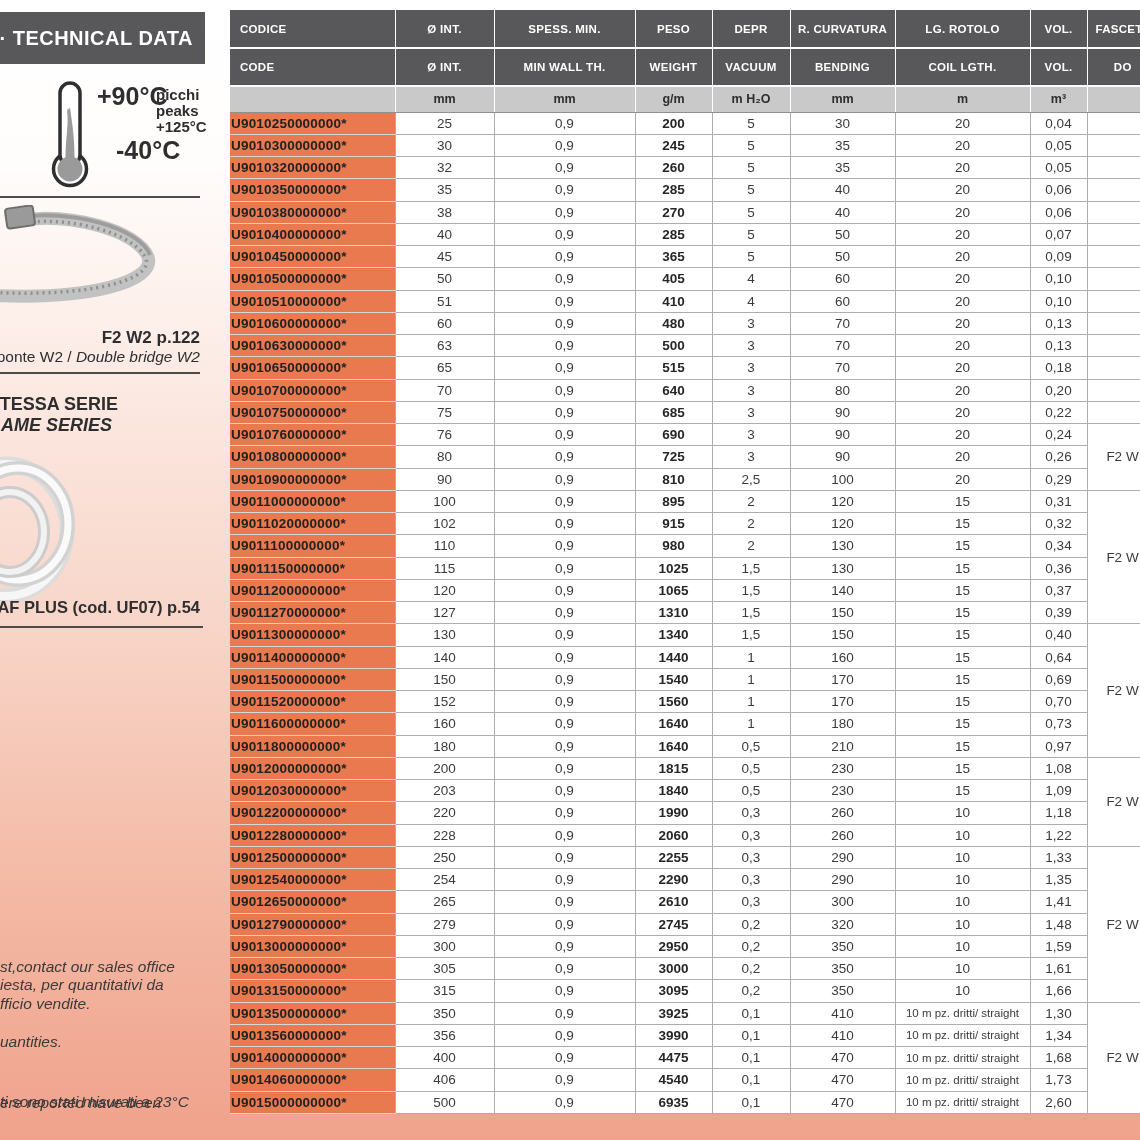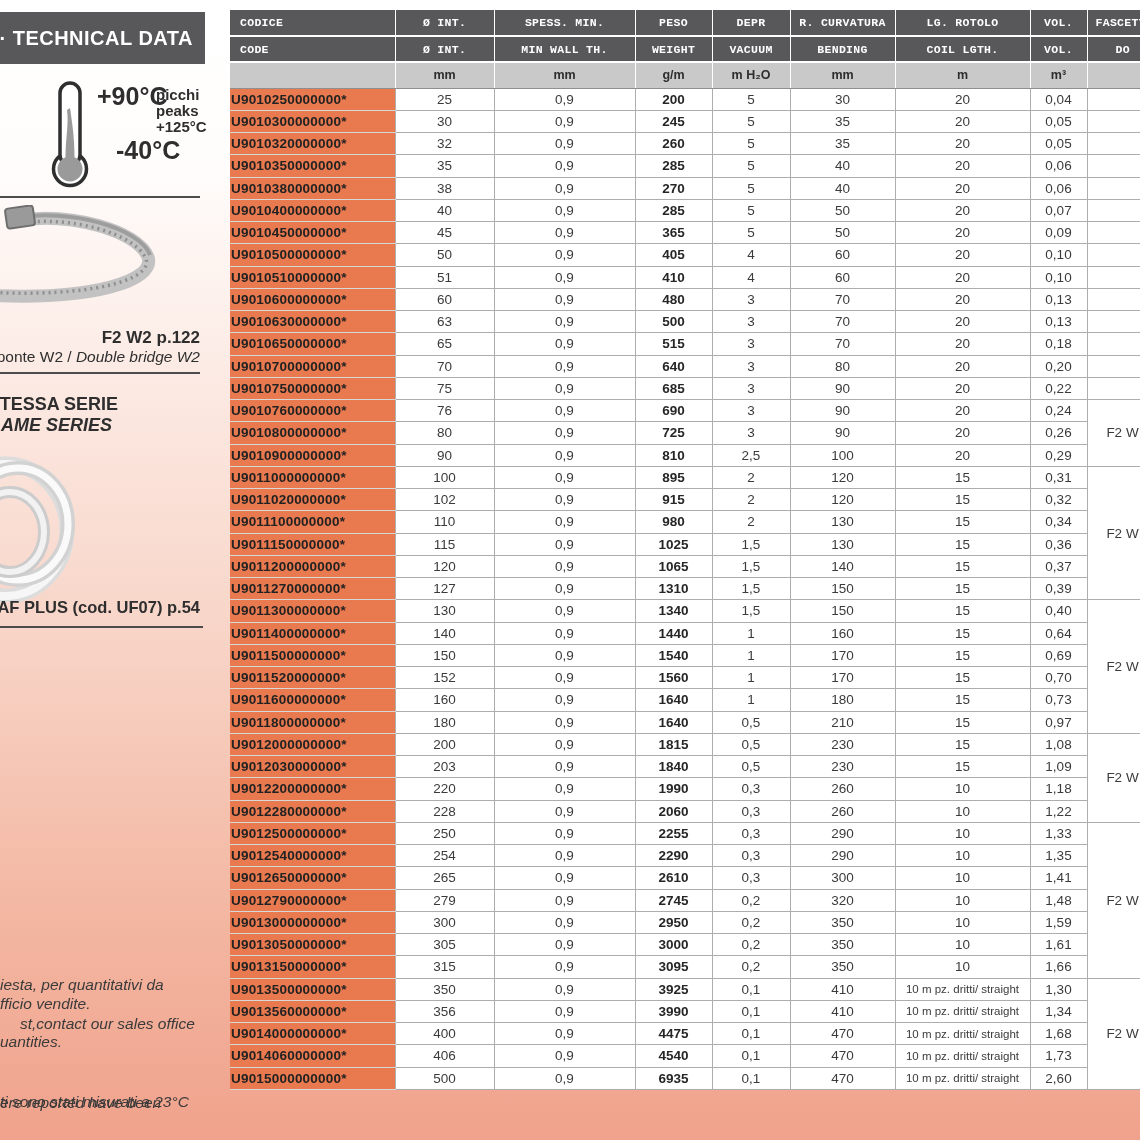--- a/index.html
+++ b/index.html
@@ -22,21 +22,21 @@
   .series-it{position:absolute;left:-282px;width:400px;text-align:right;font-size:18px;font-weight:bold;color:#2e2e2e;white-space:nowrap;}
   .series-en{position:absolute;left:-288px;width:400px;text-align:right;font-size:18px;font-weight:bold;font-style:italic;color:#2e2e2e;white-space:nowrap;}
   .note-line{position:absolute;left:0;font-size:15.5px;color:#3a3a3a;white-space:nowrap;font-style:italic;}
   .note-line.it{font-style:italic;}
 
   
   .tbl-wrap{position:absolute;top:10px;left:230px;}
   table.data{border-collapse:collapse;table-layout:fixed;width:967px;}
   table.data th,table.data td{overflow:hidden;white-space:nowrap;box-sizing:border-box;}
   th.h1,th.h2{background:#58585A;color:#fff;font-size:11.5px;font-weight:bold;letter-spacing:.3px;
-    height:26px;text-align:center;border-right:1px solid #fff;border-bottom:2px solid #fff;font-family:Liberation Mono, monospace;}
+    height:38px;text-align:center;border-right:1px solid #fff;border-bottom:2px solid #fff;}
   th.h1:first-child,th.h2:first-child{text-align:left;padding-left:10px;}
   th.h1:last-child{text-align:left;padding-left:8px;border-right:none;}
   th.h2:last-child{border-right:none;padding-right:40px;}
   th.hu{background:#C9C9CA;color:#2e2e2e;font-size:12.5px;font-weight:bold;height:26px;text-align:center;
     border-right:1px solid #fff;border-bottom:1px solid #8f8f8f;}
   th.hu:last-child{border-right:none;}
   td.code{background:#E9794F;color:#222;font-weight:bold;font-size:13.5px;text-align:left;
     border-bottom:1px solid #d8d8d8;letter-spacing:.2px;}
   td.val,td.peso{background:#fff;color:#3b3b3b;font-size:13.5px;text-align:center;
     border:1px solid #adadad;border-left:1px solid #adadad;}
@@ -99,21 +99,21 @@
       <ellipse cx="10" cy="80" rx="34" ry="40" fill="none" stroke="#f2f2f2" stroke-width="6"></ellipse>
     </svg>
   </div>
 
   <div class="ref-bold" style="top:598px;font-size:16.5px;">CANO AF PLUS (cod. UF07) p.54</div>
   <div class="divider" style="top:626px;width:203px;height:2px;"></div>
 
   <div id="notes-holder">
       <div class="note-line" style="top: 976px;">iesta, per quantitativi da</div>
       <div class="note-line" style="top: 995px;">fficio vendite.</div>
-      <div class="note-line it" style="top: 1015px; padding-left: 20px;">st,contact our sales office</div>
+      <div class="note-line it" style="top: 958px;">st,contact our sales office</div>
       <div class="note-line it" style="top: 1033px;">uantities.</div>
       <div class="note-line" style="top: 1059px; margin-top: 34px;">ti sono stati misurati a 23°C</div>
       <div class="note-line it" style="top: 1094px;">ere reported have been</div>
       <div class="note-line it" style="top: 1176px; margin-top: 20px;">ith 50% umidity.</div>
     </div>
 
   <div class="tbl-wrap">
     <table class="data">
       <colgroup>
           <col style="width: 165px;">

